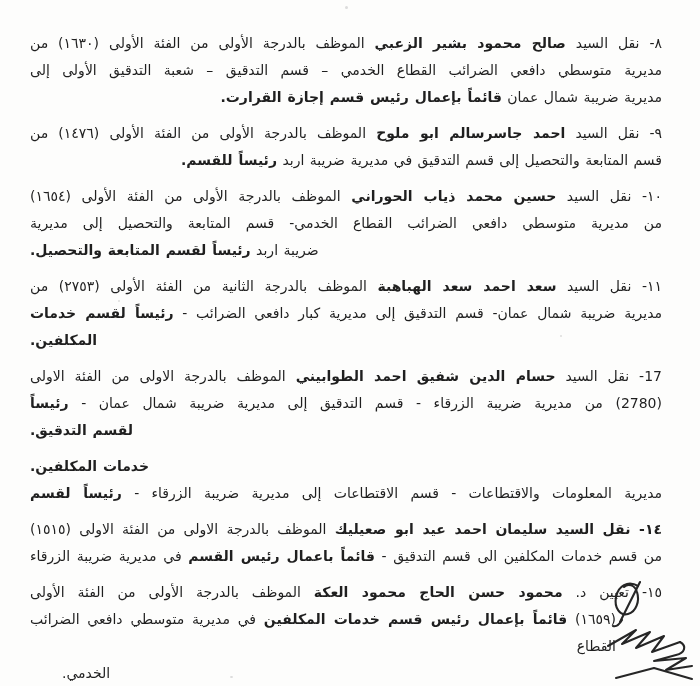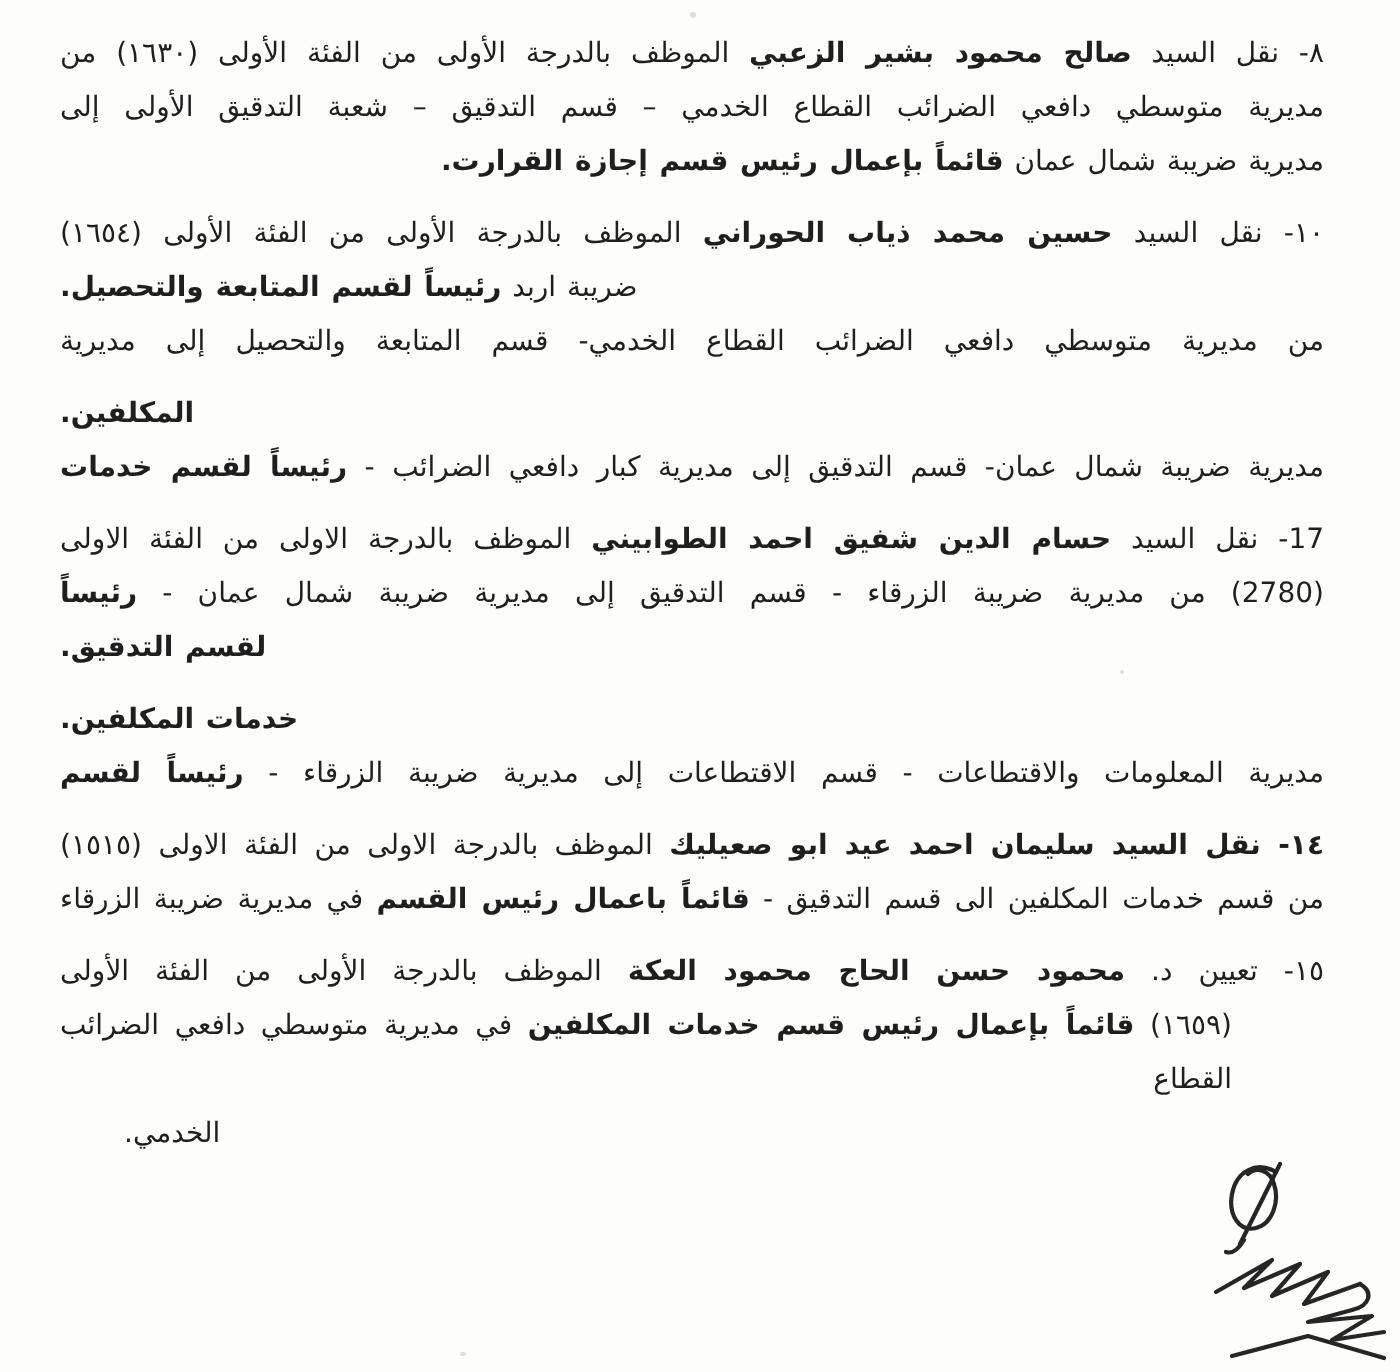--- a/index.html
+++ b/index.html
@@ -8,21 +8,21 @@
     background:#ffffff;
     font-family:"DejaVu Sans", sans-serif;
   }
   .page{
     position:relative;
     width:700px;height:686px;
     box-sizing:border-box;
     background:var(--paper,#fdfdfc);
     color:var(--ink,#1f1f1f);
     direction:rtl;
-    padding:14px 38px 0 30px;
+    padding:30px 38px 0 30px;
   }
   .para{margin-bottom:9px;}
   .line{
     font-size:14px;
     line-height:27px;
     min-height:27px;
     word-spacing:1px;
   }
   .full{text-align:justify;text-align-last:justify;text-justify:inter-word;}
   .right{text-align:right;}
@@ -42,30 +42,35 @@
 <body>
 
 <div class="page">
 
   <div class="para">
     <div class="line full"><span>٨- نقل السيد </span><span class="b">صالح محمود بشير الزعبي</span><span> الموظف بالدرجة الأولى من الفئة الأولى (١٦٣٠) من</span></div>
     <div class="line full"><span>مديرية متوسطي دافعي الضرائب القطاع الخدمي – قسم التدقيق – شعبة التدقيق الأولى إلى</span></div>
     <div class="line right"><span>مديرية ضريبة شمال عمان </span><span class="b">قائماً بإعمال رئيس قسم إجازة القرارت.</span></div>
   </div>
 
+  <div class="para">
+    <div class="line full"><span>٩- نقل السيد </span><span class="b">احمد جاسرسالم ابو ملوح</span><span> الموظف بالدرجة الأولى من الفئة الأولى (١٤٧٦) من</span></div>
+    <div class="line right"><span>قسم المتابعة والتحصيل إلى قسم التدقيق في مديرية ضريبة اربد </span><span class="b">رئيساً للقسم.</span></div>
+  </div>
 
   <div class="para">
     <div class="line full"><span>١٠- نقل السيد </span><span class="b">حسين محمد ذياب الحوراني</span><span> الموظف بالدرجة الأولى من الفئة الأولى (١٦٥٤)</span></div>
+    <div class="line full"><span>من مديرية متوسطي دافعي الضرائب القطاع الخدمي- قسم المتابعة والتحصيل إلى مديرية</span></div>
     <div class="line left"><span>ضريبة اربد </span><span class="b">رئيساً لقسم المتابعة والتحصيل.</span></div>
-    <div class="line full"><span>من مديرية متوسطي دافعي الضرائب القطاع الخدمي- قسم المتابعة والتحصيل إلى مديرية</span></div>
   </div>
 
   <div class="para">
+    <div class="line full"><span>١١- نقل السيد </span><span class="b">سعد احمد سعد الهباهبة</span><span> الموظف بالدرجة الثانية من الفئة الأولى (٢٧٥٣) من</span></div>
+    <div class="line full"><span>مديرية ضريبة شمال عمان- قسم التدقيق إلى مديرية كبار دافعي الضرائب - </span><span class="b">رئيساً لقسم خدمات</span></div>
     <div class="line left"><span class="b">المكلفين.</span></div>
-    <div class="line full"><span>مديرية ضريبة شمال عمان- قسم التدقيق إلى مديرية كبار دافعي الضرائب - </span><span class="b">رئيساً لقسم خدمات</span></div>
   </div>
 
   <div class="para">
     <div class="line full"><span>17- نقل السيد </span><span class="b">حسام الدين شفيق احمد الطوابيني</span><span> الموظف بالدرجة الاولى من الفئة الاولى</span></div>
     <div class="line full"><span>(2780) من مديرية ضريبة الزرقاء - قسم التدقيق إلى مديرية ضريبة شمال عمان - </span><span class="b">رئيساً</span></div>
     <div class="line left"><span class="b">لقسم التدقيق.</span></div>
   </div>
 
   <div class="para">
     <div class="line left"><span class="b">خدمات المكلفين.</span></div>

